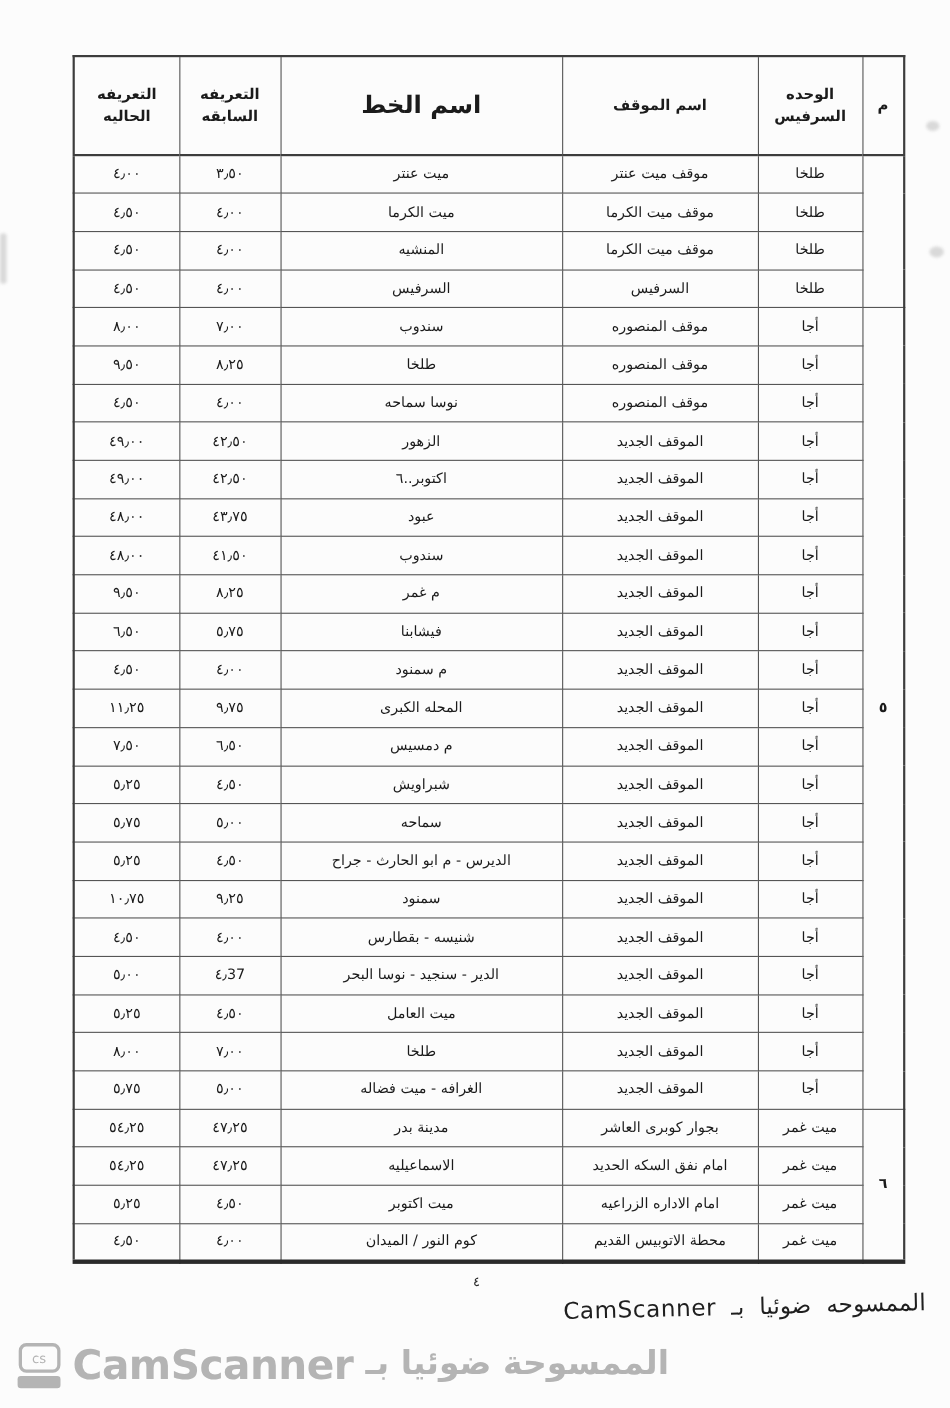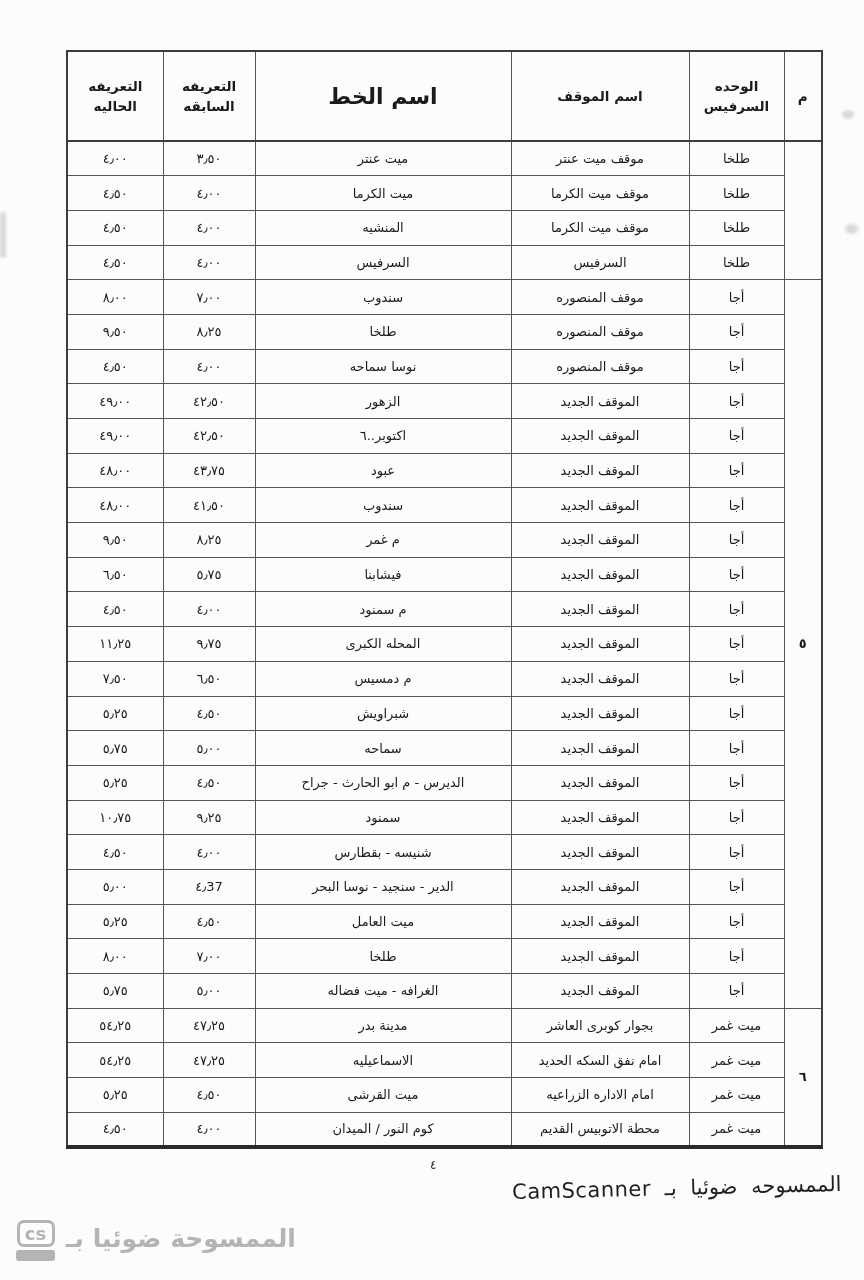--- a/index.html
+++ b/index.html
@@ -51,25 +51,25 @@
   .cs-watermark {
     position:absolute; left:16px; top:1220px;
     display:flex; align-items:center; gap:11px;
     color:#b4b4b4;
   }
   .cs-logo { display:flex; flex-direction:column; align-items:center; }
   .cs-logo-box {
     width:32px; height:21px;
     border:3.5px solid #b4b4b4; border-radius:7px;
     display:flex; align-items:center; justify-content:center;
-    font-size:18px; font-weight:bold; color:#b4b4b4; line-height:1;
+    font-size:12px; font-weight:normal; color:#b4b4b4; line-height:1;
   }
   .cs-logo-base { margin-top:3px; width:39px; height:11px; background:#b4b4b4; border-radius:3px; }
   .cs-brand { font-size:37px; font-weight:bold; letter-spacing:-.5px; }
-  .cs-arabic { font-size:25px; font-weight:bold; direction:rtl; padding-bottom:4px; }
+  .cs-arabic { font-size:30px; font-weight:bold; direction:rtl; padding-bottom:4px; }
 
   
   .speck { position:absolute; background:#d9d9d9; filter:blur(1.5px); border-radius:50%; }
   .speck-1 { left:842px; top:110px; width:12px; height:9px; }
   .speck-2 { left:845px; top:224px; width:13px; height:10px; }
   .speck-3 { left:0px;  top:212px; width:6px;  height:46px; border-radius:3px; }
 </style>
 </head>
 <body>
 
@@ -283,21 +283,21 @@
         <tr>
           <td class="unit-cell">ميت غمر</td>
           <td class="stop-cell">امام نفق السكه الحديد</td>
           <td class="line-cell">الاسماعيليه</td>
           <td class="prev-tariff-cell">٤٧٫٢٥</td>
           <td class="curr-tariff-cell">٥٤٫٢٥</td>
         </tr>
         <tr>
           <td class="unit-cell">ميت غمر</td>
           <td class="stop-cell">امام الاداره الزراعيه</td>
-          <td class="line-cell">ميت القرشى</td>
+          <td class="line-cell">ميت اكتوبر</td>
           <td class="prev-tariff-cell">٤٫٥٠</td>
           <td class="curr-tariff-cell">٥٫٢٥</td>
         </tr>
         <tr>
           <td class="unit-cell">ميت غمر</td>
           <td class="stop-cell">محطة الاتوبيس القديم</td>
           <td class="line-cell">كوم النور / الميدان</td>
           <td class="prev-tariff-cell">٤٫٠٠</td>
           <td class="curr-tariff-cell">٤٫٥٠</td>
         </tr>
@@ -306,19 +306,20 @@
 
   <div class="page-number">٤</div>
 
   <div class="handwritten-note">الممسوحه ضوئيا بـ CamScanner</div>
 
   <div class="cs-watermark">
     <div class="cs-logo">
       <div class="cs-logo-box">cs</div>
       <div class="cs-logo-base"></div>
     </div>
+    <div class="cs-brand">CamScanner</div>
     <div class="cs-arabic">الممسوحة ضوئيا بـ</div>
   </div>
 
   <div class="speck speck-1"></div>
   <div class="speck speck-2"></div>
   <div class="speck speck-3"></div>
 </div>
 
 </body></html>

